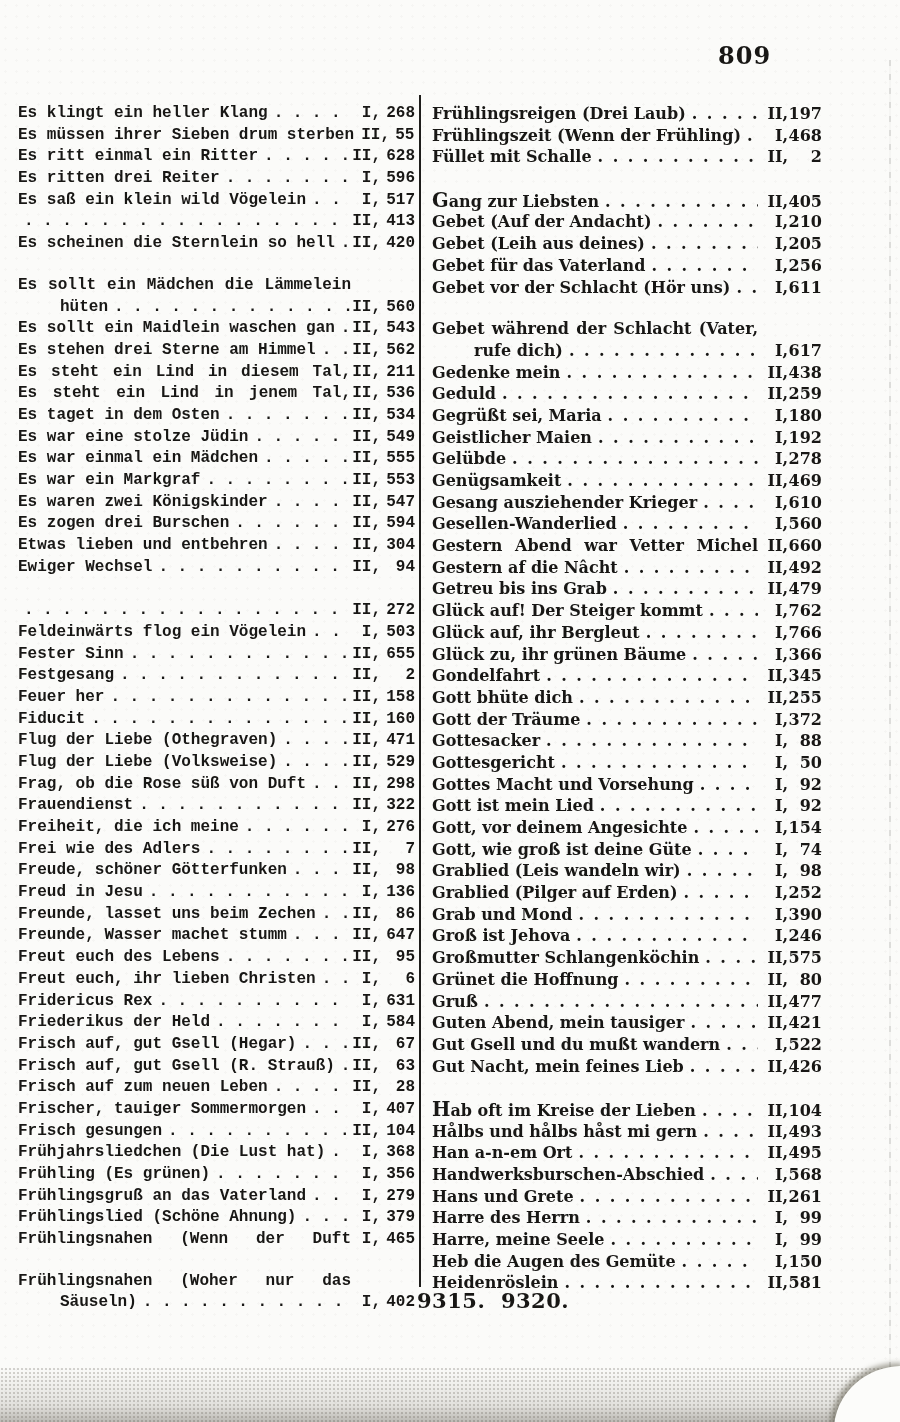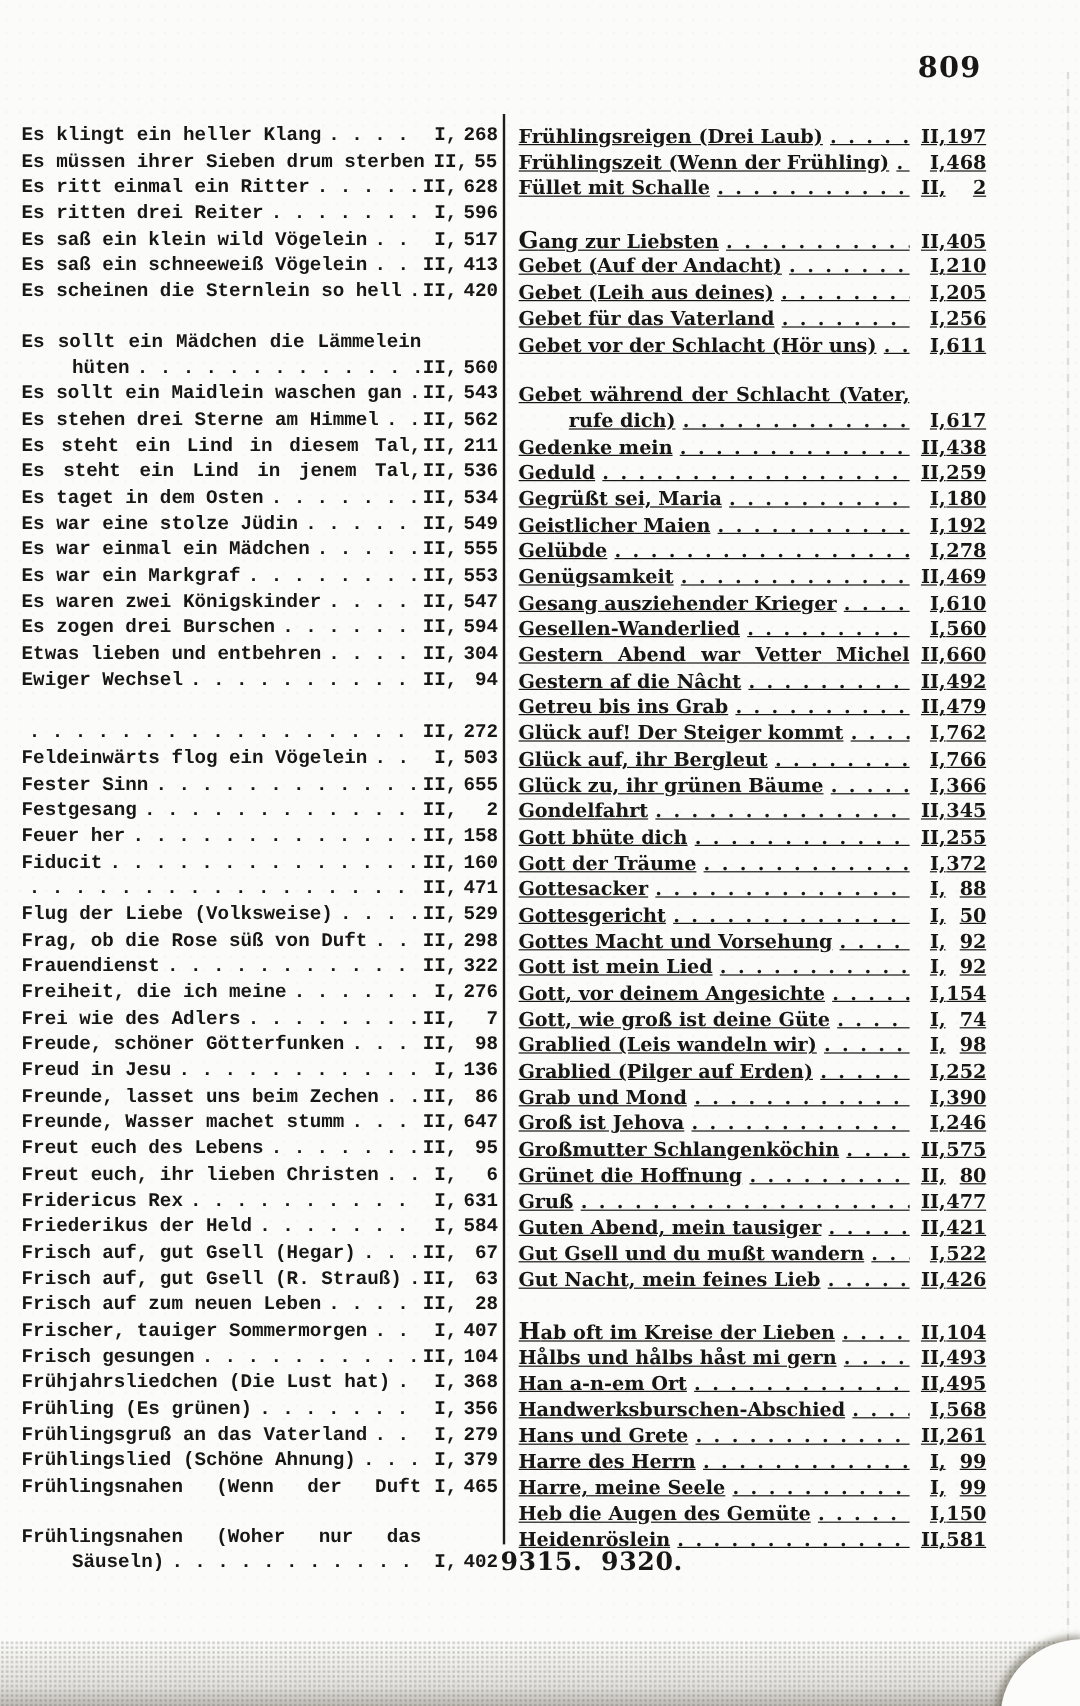--- a/index.html
+++ b/index.html
@@ -5,27 +5,27 @@
   html,body{margin:0;padding:0;background:#e9e9e7;}
   .page{
     position:relative;width:900px;height:1422px;overflow:hidden;
     background-color:#fbfbf9;
     background-image:radial-gradient(rgba(95,90,78,.035) 1px, transparent 1.4px);
     background-size:11px 11px;
     font-family:"DejaVu Serif", serif;
     color:#181715;
   }
   .pageno{
-    position:absolute;top:41px;left:718px;width:100px;text-align:right;
+    position:absolute;top:41px;left:718px;width:100px;text-align:left;
     font-size:24px;font-weight:bold;letter-spacing:1px;
   }
   .divider{position:absolute;left:419px;top:95px;width:2px;height:1192px;background:#1e1d1b;}
   .col{position:absolute;top:103px;}
   .col-left{left:18px;width:397px;font-family:Liberation Mono, monospace;}
-  .col-right{left:432px;width:390px;text-decoration:underline;}
+  .col-right{left:432px;width:390px;}
   .row{
     display:flex;align-items:baseline;height:21.7px;line-height:21.7px;
     font-size:16px;font-weight:bold;white-space:nowrap;overflow:hidden;
   }
   .row.wrap{padding-right:64px;margin-top:20px;}
   .title{flex:0 0 auto;}
   .title.cont{padding-left:42px;}
   .title.just{
     flex:1 1 auto;min-width:0;white-space:normal;overflow:hidden;height:21.7px;
     text-align:justify;text-align-last:justify;
@@ -101,21 +101,20 @@
       </div>
       <div class="row">
         <span class="title">Es saß ein klein wild Vögelein</span>
         <span class="leader">............................................................</span>
         <span class="num">
           <span class="rom">I,</span>
           <span class="pg">517</span>
         </span>
       </div>
       <div class="row">
-        <span class="title">Es saß ein schneeweiß Vögelein</span>
         <span class="leader">............................................................</span>
         <span class="num">
           <span class="rom">II,</span>
           <span class="pg">413</span>
         </span>
       </div>
       <div class="row">
         <span class="title">Es scheinen die Sternlein so hell</span>
         <span class="leader">............................................................</span>
         <span class="num">
@@ -270,20 +269,21 @@
       </div>
       <div class="row">
         <span class="title">Fiducit</span>
         <span class="leader">............................................................</span>
         <span class="num">
           <span class="rom">II,</span>
           <span class="pg">160</span>
         </span>
       </div>
       <div class="row">
+        <span class="title">Flug der Liebe (Othegraven)</span>
         <span class="leader">............................................................</span>
         <span class="num">
           <span class="rom">II,</span>
           <span class="pg">471</span>
         </span>
       </div>
       <div class="row">
         <span class="title">Flug der Liebe (Volksweise)</span>
         <span class="leader">............................................................</span>
         <span class="num">

